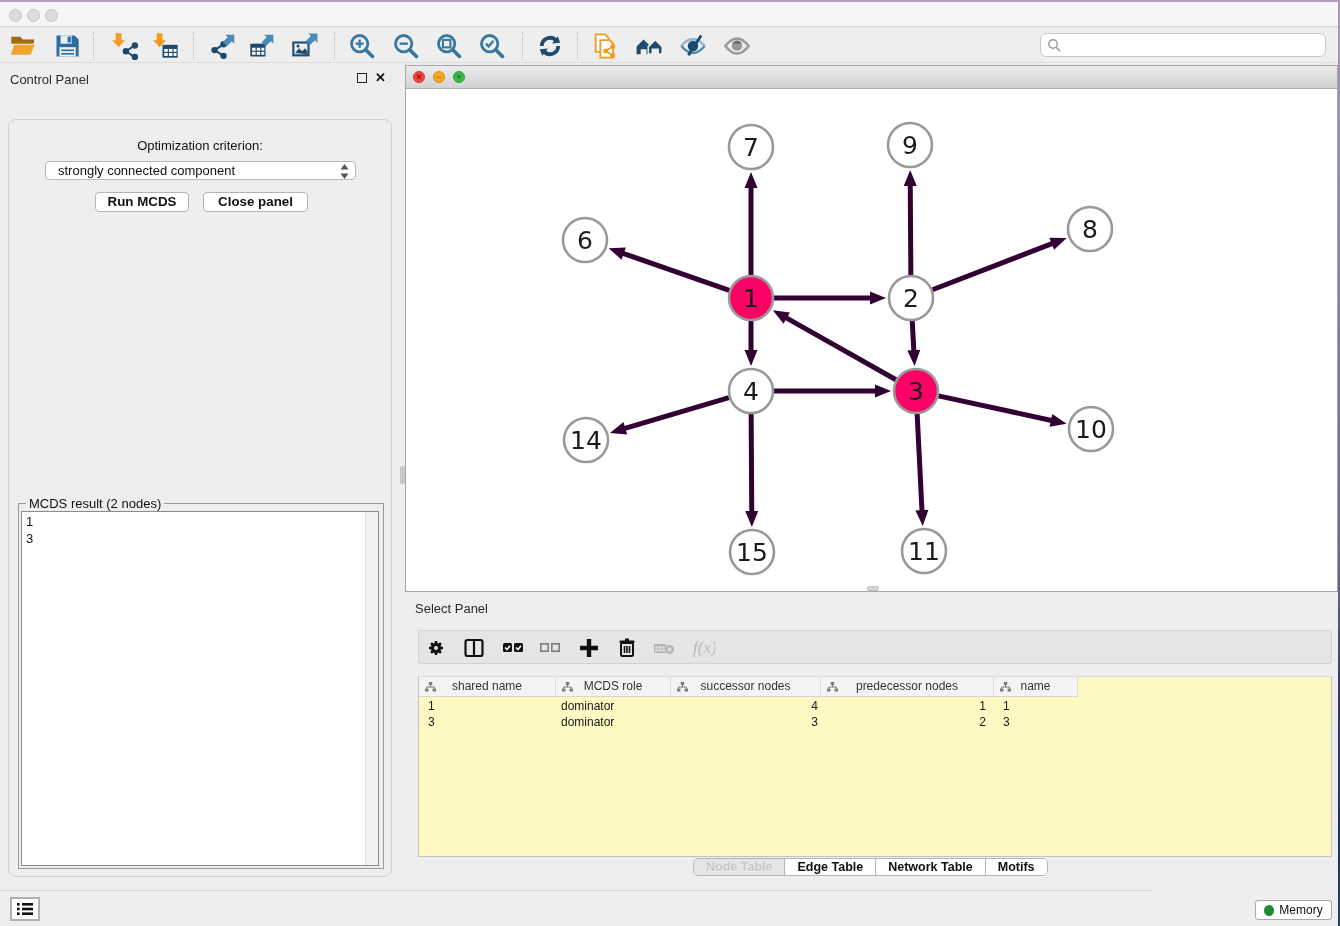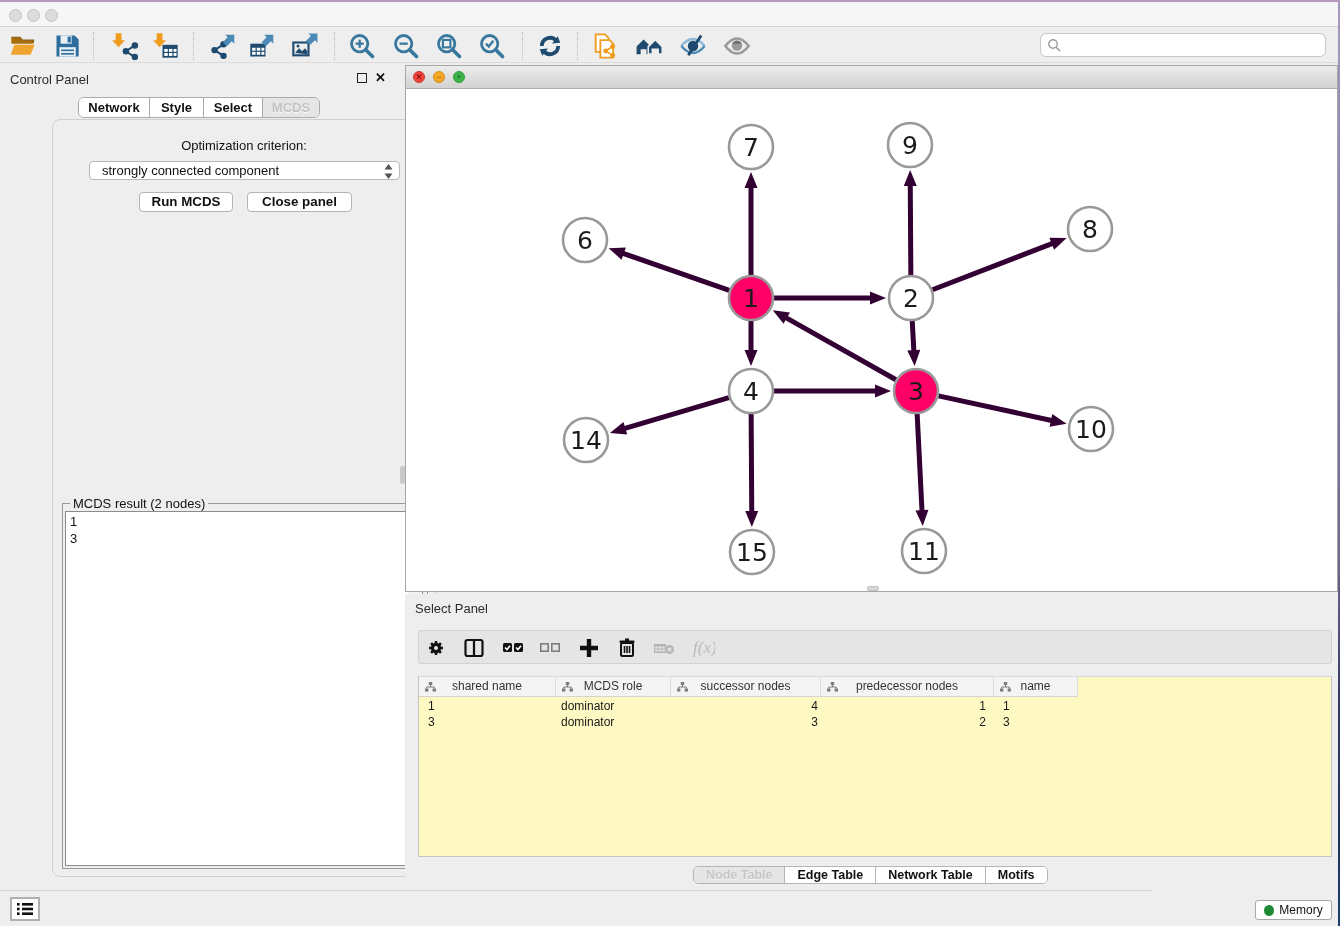--- a/index.html
+++ b/index.html
@@ -27,21 +27,21 @@
   
   #control-panel { left:0; top:63px; width:402px; height:827px; background:#eeeeee; }
   #cp-header-label { position:absolute; left:10px; top:9px; color:#2b2b2b; }
   .winbtns { position:absolute; display:flex; gap:8px; align-items:center; }
   .sqbtn { width:10px; height:10px; border:1.5px solid #222; display:inline-block; }
   .xbtn { font-weight:bold; color:#111; font-size:13px; line-height:10px; }
   #cp-tabs { position:absolute; left:78px; top:34px; height:21px; display:flex; border:1px solid #ababab; border-radius:6px; overflow:hidden; background:#fff; }
   .cp-tab { padding:0; text-align:center; line-height:19px; font-weight:bold; color:#111; background:#fff; border-left:1px solid #ababab; }
   .cp-tab:first-child { border-left:none; }
   .cp-tab.disabled { background:#e5e5e5; color:#c3c3c3; text-shadow:0 1px 0 #f7f7f7; }
-  #cp-content { position:absolute; left:8px; top:56px; width:384px; height:758px; border:1px solid #d0d0d0; border-radius:8px; background:#eeeeee;margin-left:44px; }
+  #cp-content { position:absolute; left:8px; top:56px; width:384px; height:758px; border:1px solid #d0d0d0; border-radius:8px; background:#eeeeee; }
   #opt-label { position:absolute; left:0; width:100%; top:18px; text-align:center; color:#111; }
   #criterion-select { position:absolute; left:36px; top:41px; width:311px; height:19px; background:#fff; border:1px solid #b9b9b9; border-radius:4px; line-height:17px; padding-left:12px; color:#111; }
   #criterion-select .stepper { position:absolute; right:6px; top:2px; }
   .cp-btn { position:absolute; top:72px; height:20px; background:#fff; border:1px solid #b4b4b4; border-radius:4px; text-align:center; font-weight:bold; color:#111; line-height:18px; }
   #run-btn { left:86px; width:94px; }
   #close-btn { left:194px; width:105px; }
   #result-group { position:absolute; left:9px; top:383px; width:366px; height:366px; border:1px solid #9a9a9a; }
   #result-legend { position:absolute; left:7px; top:-8px; background:#eeeeee; padding:0 3px; color:#111; z-index:3; }
   #result-text { position:absolute; left:2px; top:7px; right:4px; bottom:2px; background:#fff; border:1px solid #8c8c8c; padding:1px 0 0 4px; line-height:17px; color:#111; }
   #result-scroll { position:absolute; right:5px; top:8px; width:13px; bottom:3px; background:#f2f2f2; border-left:1px solid #e2e2e2; }
@@ -64,21 +64,21 @@
   #table-panel { left:405px; top:594px; width:933px; height:296px; background:#eeeeee; }
   #tp-title { position:absolute; left:10px; top:7px; color:#2b2b2b; }
   #tp-toolbar { position:absolute; left:13px; top:36px; width:914px; height:34px; background:#e5e5e5; border:1px solid #d2d2d2; border-radius:3px; }
   .tp-icon { position:absolute; top:2px; width:30px; height:30px; display:flex; align-items:center; justify-content:center; }
   #tp-table { position:absolute; left:13px; top:82px; width:914px; height:181px; background:#fef9c3; border:1px solid #c3c3c3; border-top:1px solid #d9d9d9; }
   #tp-head { position:absolute; left:0; top:0; height:20px; display:flex; }
   .th { position:relative; height:20px; background:#f4f4f4; border-right:1px solid #dcdcdc; border-bottom:1px solid #d4d4d4; font-size:12px; color:#333; text-align:center; line-height:19px; }
   .th .tree-ico { position:absolute; left:6px; top:5px; }
   .tbody-row { position:absolute; left:0; height:16px; width:657px; font-size:12px; color:#191919; }
   .td { position:absolute; top:0; height:16px; line-height:16px; }
-  #tp-tabs { position:absolute; left:288px; top:272px; height:18px; display:flex; border:1px solid #b5b5b5; border-radius:5px; overflow:hidden; background:#fff; }
+  #tp-tabs { position:absolute; left:288px; top:264px; height:18px; display:flex; border:1px solid #b5b5b5; border-radius:5px; overflow:hidden; background:#fff; }
   .tp-tab { padding:0 12px; line-height:16px; font-size:12.5px; font-weight:bold; color:#111; background:#fff; border-left:1px solid #b5b5b5; }
   .tp-tab:first-child { border-left:none; }
   .tp-tab.disabled { background:#e5e5e5; color:#c6c6c6; text-shadow:0 1px 0 #f5f5f5; }
 
   
   #status-bar { left:0; top:890px; width:1152px; height:36px; background:#eeeeee; border-top:1px solid #d6d6d6; }
   #list-btn { position:absolute; left:10px; top:6px; width:30px; height:24px; background:#fff; border:2px solid #b0b0b0; display:flex; align-items:center; justify-content:center; }
   #memory-btn { position:absolute; left:1255px; top:9px; width:77px; height:20px; background:#fff; border:1px solid #a8a8a8; border-radius:3px; display:flex; align-items:center; justify-content:center; gap:5px; font-size:12px; color:#111; }
   #memory-dot { width:10px; height:11px; border-radius:50%; background:#1e8a34; }
 </style>
@@ -261,26 +261,20 @@
       </svg>
     </div>
   </div>
 
 <div id="control-panel" class="abs">
   <span id="cp-header-label">Control Panel</span>
   <span class="winbtns" style="left:357px; top:10px;">
     <span class="sqbtn"></span>
     <span class="xbtn">✕</span>
   </span>
-  <div id="cp-tabs">
-      <span class="cp-tab" style="width: 70px;">Network</span>
-      <span class="cp-tab" style="width: 54px;">Style</span>
-      <span class="cp-tab" style="width: 59px;">Select</span>
-      <span class="cp-tab disabled" style="width: 57px;">MCDS</span>
-    </div>
   <div id="cp-content">
     <div id="opt-label">Optimization criterion:</div>
     <div id="criterion-select">
       <span>strongly connected component</span>
       <svg class="stepper" width="9" height="15" viewBox="0 0 9 15">
         <polygon points="4.5,0 8.5,5.5 0.5,5.5" fill="#555"></polygon>
         <polygon points="4.5,15 8.5,9.5 0.5,9.5" fill="#555"></polygon>
       </svg>
     </div>
     <button id="run-btn" class="cp-btn">Run MCDS</button>

